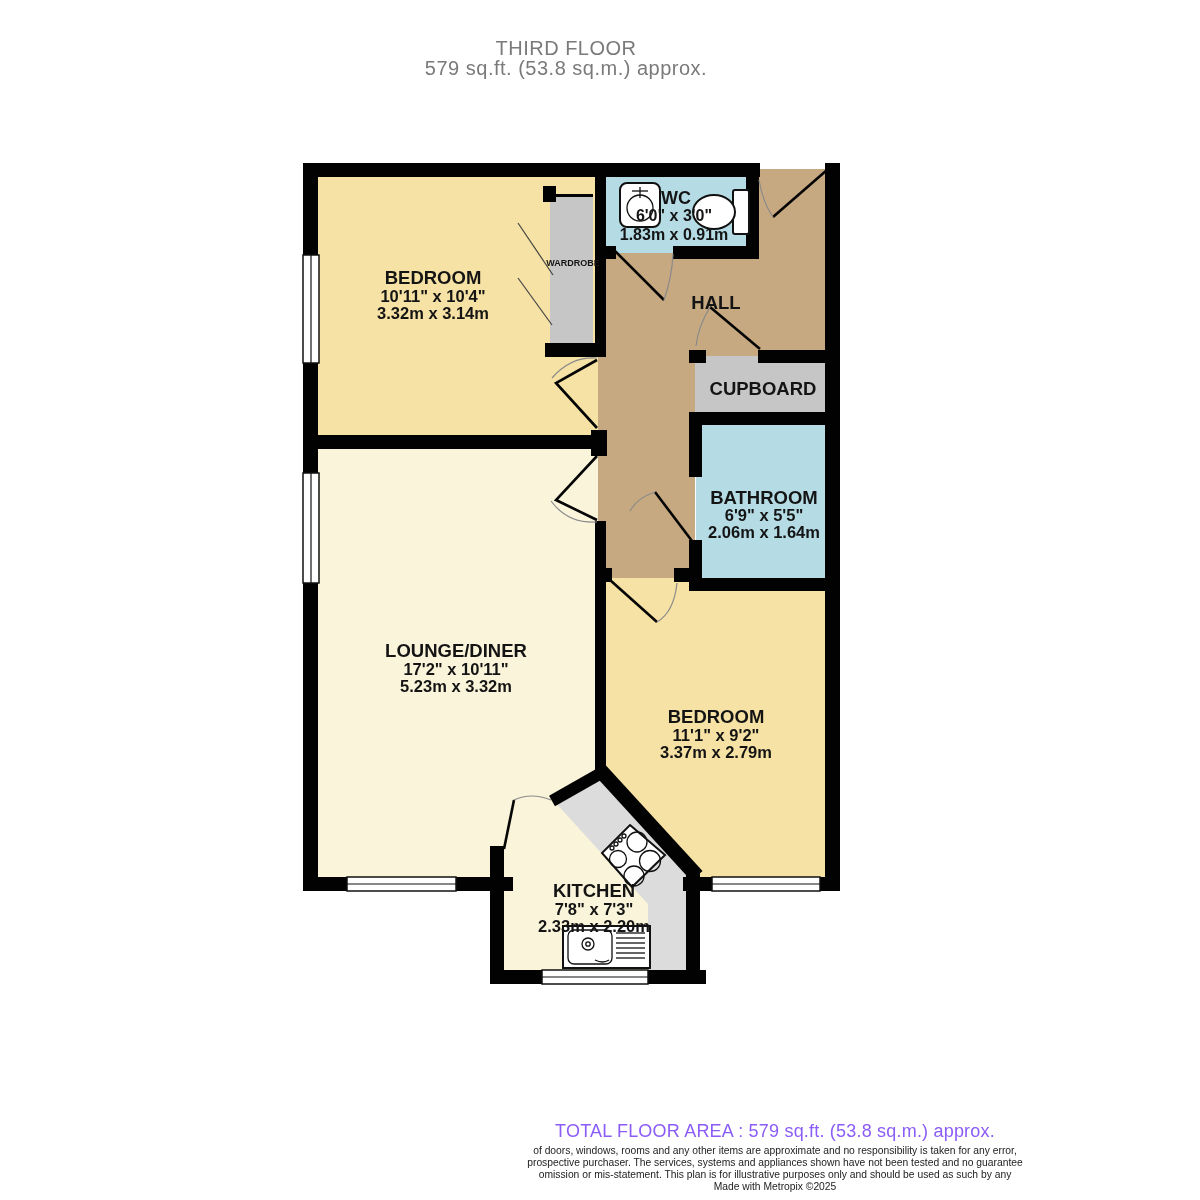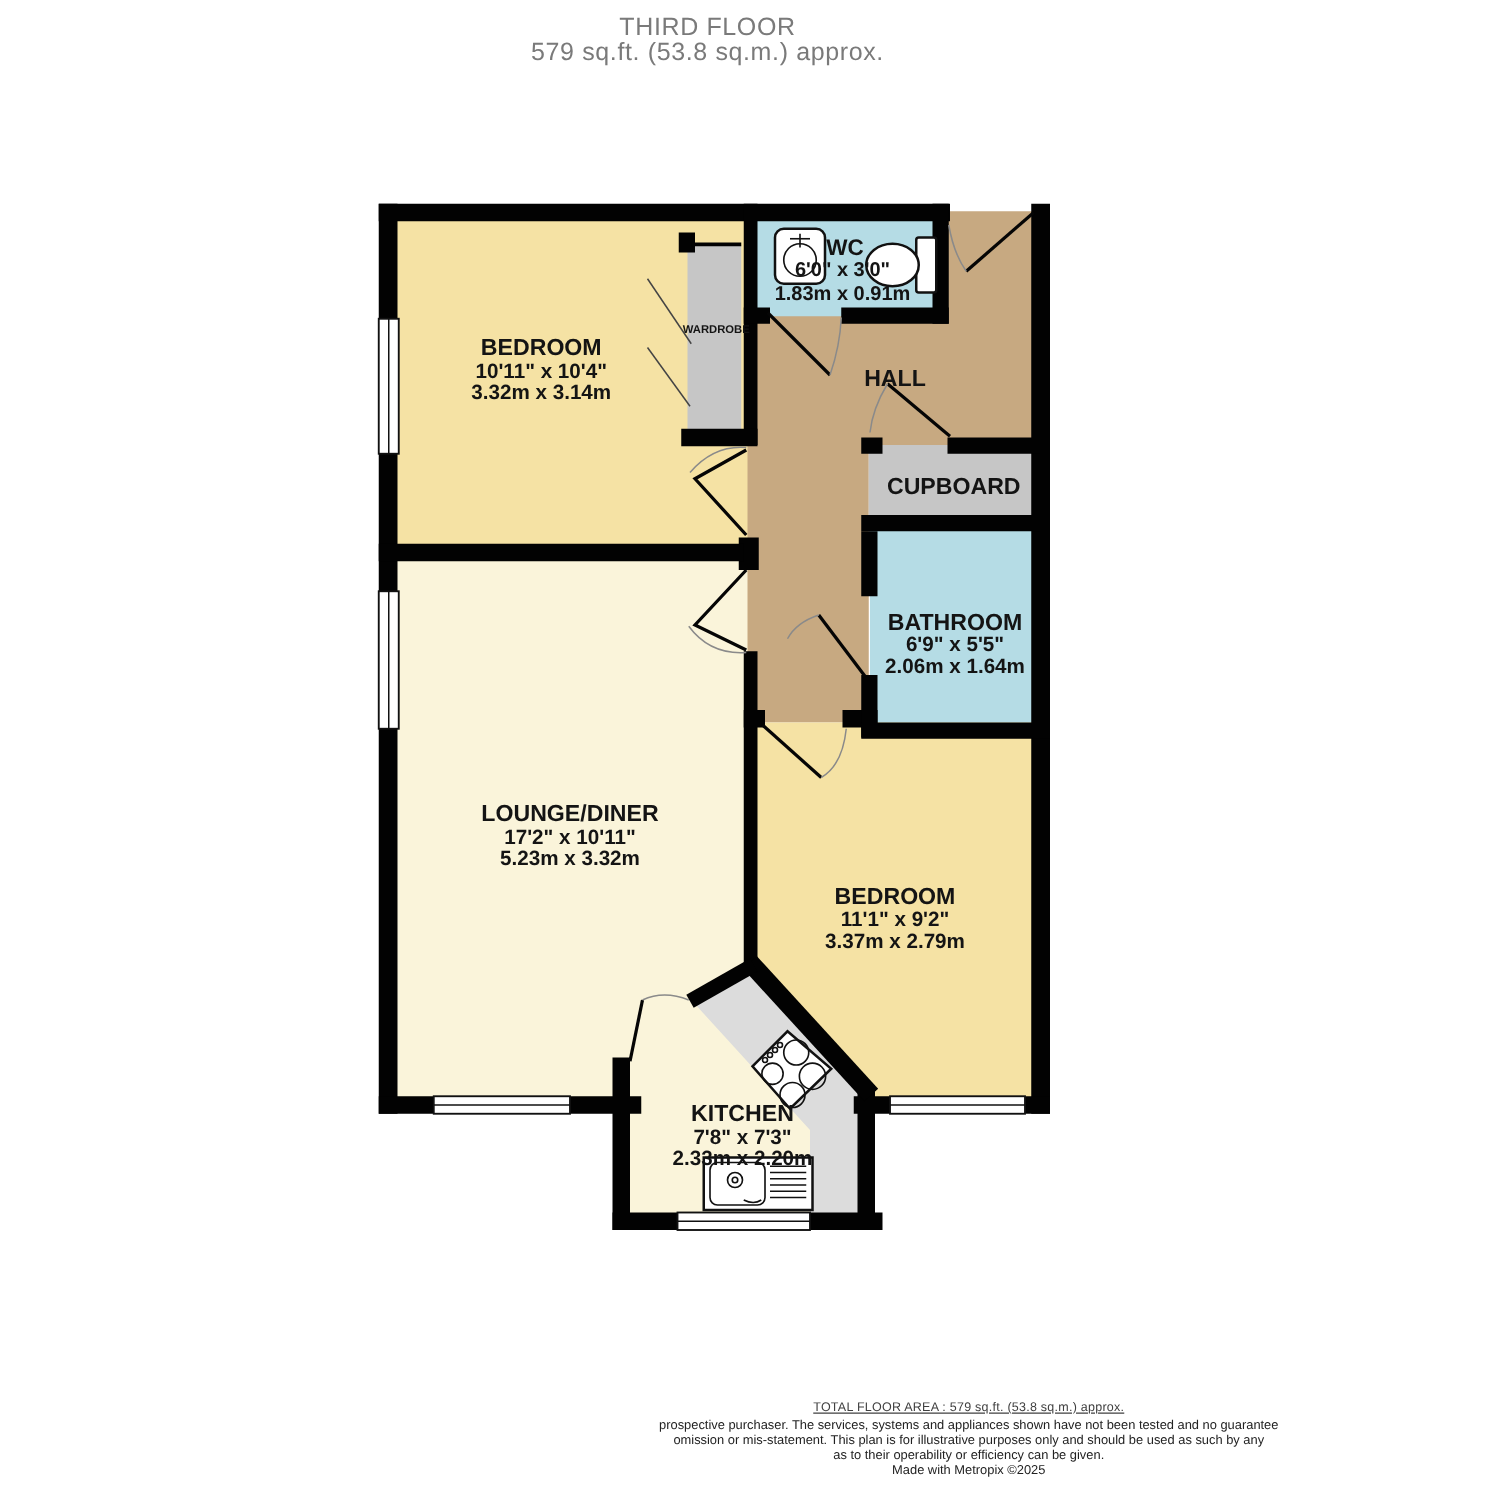--- a/index.html
+++ b/index.html
@@ -1,22 +1,22 @@
 <!DOCTYPE html>
 <html><head>
 <meta charset="utf-8">
 <style>
   html,body{margin:0;padding:0;background:#ffffff;}
   .stage{position:relative;width:1200px;height:1200px;background:#ffffff;overflow:hidden;
          font-family:"Liberation Sans",sans-serif;}
   .plan-svg{position:absolute;left:0;top:0;}
-  .title-block{position:absolute;left:166px;top:12px;width:800px;text-align:center;
+  .title-block{position:absolute;left:166px;top:38px;width:800px;text-align:center;
                color:#7a7a7a;font-size:20px;line-height:20px;letter-spacing:.5px;}
   .footer-block{position:absolute;left:475px;top:1121px;width:600px;text-align:center;}
-  .footer-total{font-size:10px;color:#404040;margin-bottom:3px;letter-spacing:.2px;text-decoration:underline;}
+  .footer-total{font-size:18px;color:#8b5cf6;margin-bottom:3px;letter-spacing:.2px;}
   .footer-disclaimer{font-size:10.3px;line-height:12.1px;color:#222222;}
   svg text{font-family:"Liberation Sans",sans-serif;font-weight:bold;fill:#141414;}
   svg text.room-name{font-size:18.5px;}
   svg text.room-dim{font-size:16.5px;}
   svg text.wc-name{font-size:18px;}
   svg text.wc-dim{font-size:16px;}
   svg text.tiny{font-size:9px;}
   .wall{fill:#020202;}
   .arc{stroke:#8a8a8a;stroke-width:1.2;fill:none;}
   .leaf{stroke:#050505;stroke-width:2.6;fill:none;}
@@ -205,20 +205,20 @@
 
       <text class="room-name" x="594" y="897">KITCHEN</text>
       <text class="room-dim" x="594" y="915">7'8" x 7'3"</text>
       <text class="room-dim" x="594" y="932">2.33m x 2.20m</text>
     </g>
   </svg>
 
   <div class="footer-block">
     <div class="footer-total">TOTAL FLOOR AREA : 579 sq.ft. (53.8 sq.m.) approx.</div>
     <div class="footer-disclaimer">
+      <div>of doors, windows, rooms and any other items are approximate and no responsibility is taken for any error,</div>
       <div>prospective purchaser. The services, systems and appliances shown have not been tested and no guarantee</div>
       <div>omission or mis-statement. This plan is for illustrative purposes only and should be used as such by any</div>
-      <div>as to their operability or efficiency can be given.</div>
       <div>Made with Metropix ©2025</div>
     </div>
   </div>
 
 </div>
 
 </body></html>

